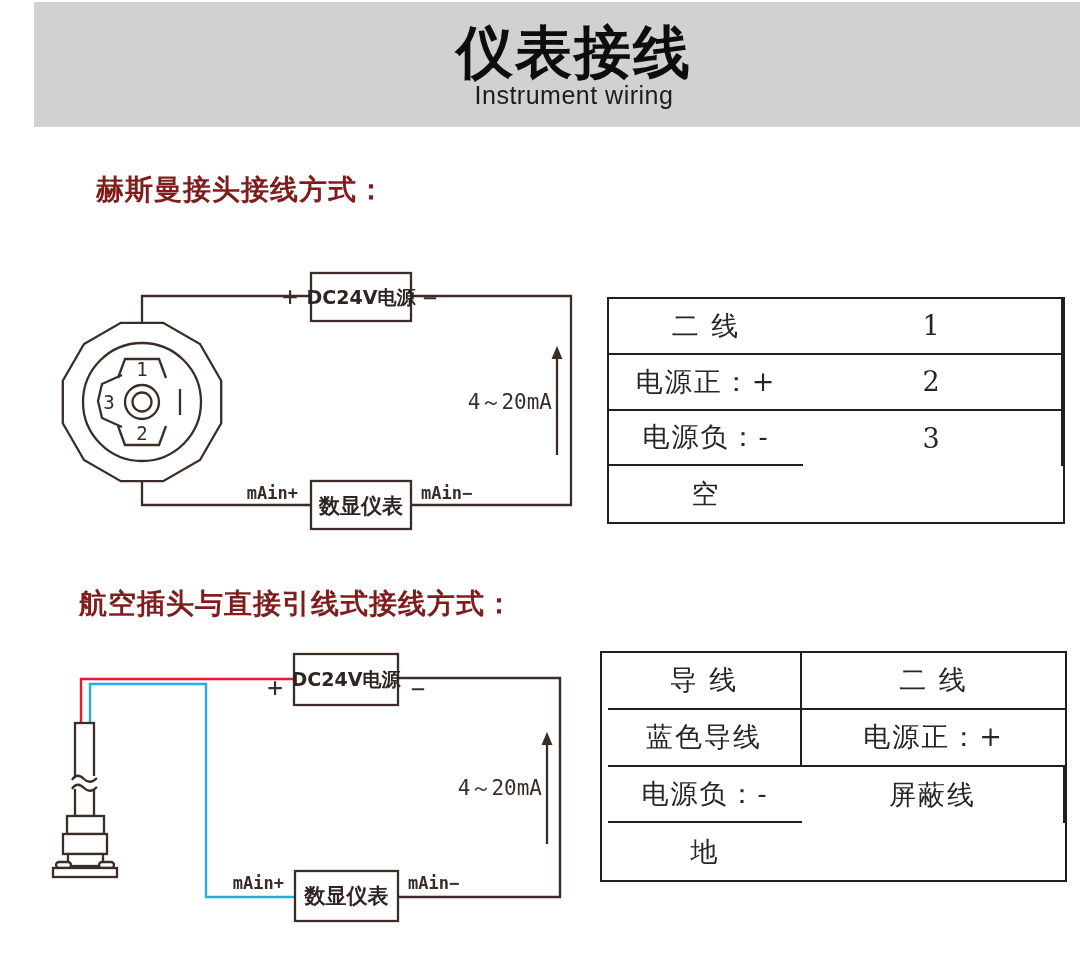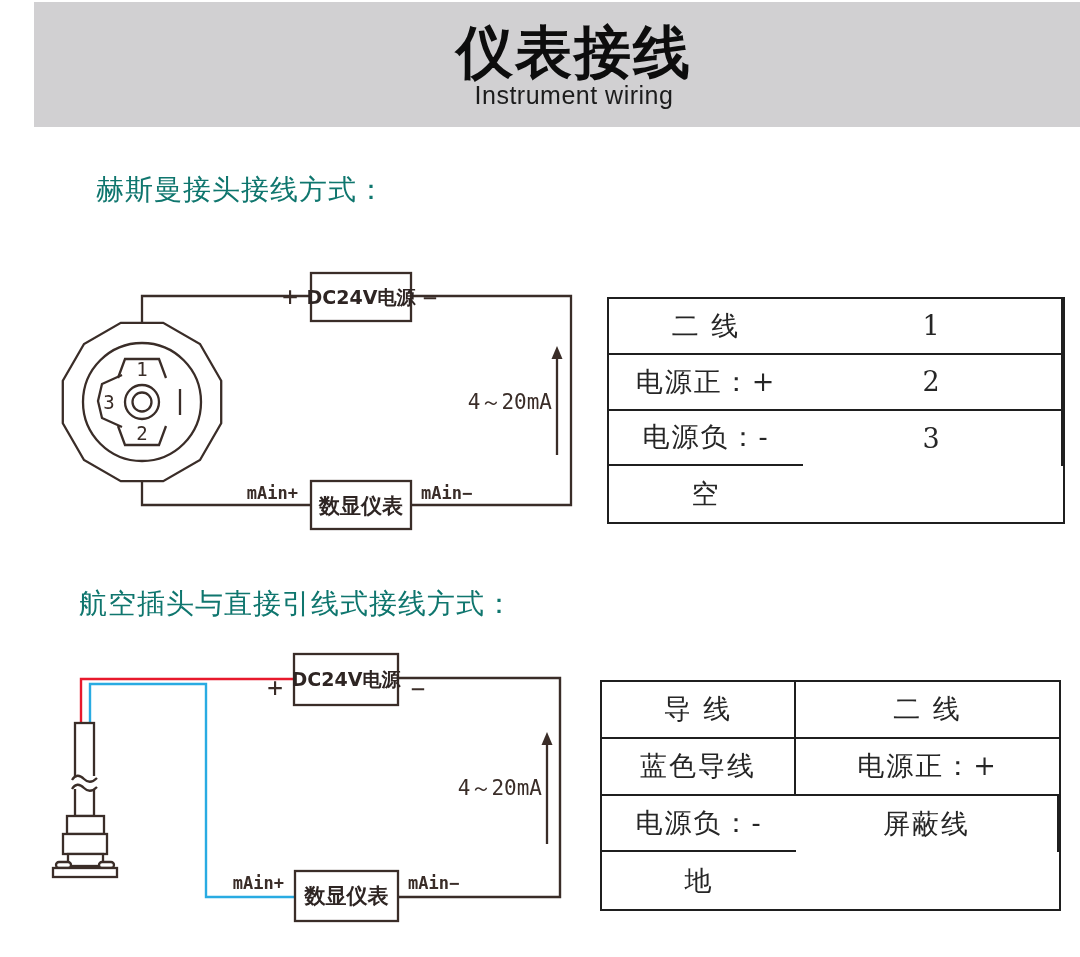--- a/index.html
+++ b/index.html
@@ -4,37 +4,37 @@
 <style>
   html,body{margin:0;padding:0;background:#ffffff;}
   .canvas{position:relative;width:1080px;height:957px;background:#ffffff;overflow:hidden;
           font-family:"Liberation Sans","DejaVu Sans",sans-serif;margin-left:34px;}
   
   .band{position:absolute;left:0;top:2px;width:1080px;height:125px;background:#d1d0d2;
         display:flex;flex-direction:column;align-items:center;justify-content:center;padding-top:4px;box-sizing:border-box;}
   .band h1{margin:0;font-size:57px;font-weight:700;color:#0d0d0d;letter-spacing:2px;line-height:1.05;}
   .band .sub{font-size:25px;color:#1c1c1c;letter-spacing:0.5px;margin-top:-2px;}
   
-  .sec-title{position:absolute;font-size:28px;font-weight:400;color:#0f766e;letter-spacing:1px;line-height:1;}
+  .sec-title{position:absolute;font-size:28px;font-weight:700;color:#7f1d1d;letter-spacing:1px;line-height:1;}
   #sec1-title{left:62px;top:176px;}
   #sec2-title{left:45px;top:590px;}
   
   svg{position:absolute;left:0;}
   svg text{font-family:"DejaVu Sans Mono","Liberation Mono",monospace;fill:#3a2d28;}
   .boxlabel{font-family:"DejaVu Sans","Liberation Sans",sans-serif;font-weight:600;fill:#2e2523;}
   
   .wtable{position:absolute;display:grid;border:2px solid #1f1f1f;background:#fff;
           font-family:"DejaVu Serif","Liberation Serif",serif;color:#262626;}
   .wtable .cell{display:flex;align-items:center;justify-content:center;
                 border-right:2px solid #1f1f1f;border-bottom:2px solid #1f1f1f;
                 font-size:27px;letter-spacing:2px;}
   .wtable .cell.last-col{border-right:none;}
   .wtable .cell.last-row{border-bottom:none;}
   #table1{left:573px;top:297px;width:454px;height:223px;grid-template-columns:194px 1fr;grid-template-rows:repeat(4,1fr);}
-  #table2{left:566px;top:680px;width:457px;height:227px;grid-template-columns:194px 1fr;grid-template-rows:repeat(4,1fr);}
+  #table2{left:566px;top:651px;width:457px;height:227px;grid-template-columns:194px 1fr;grid-template-rows:repeat(4,1fr);padding-left:6px;}
 </style>
 </head>
 <body>
 
 <div class="canvas">
 
   <div class="band">
     <h1>仪表接线</h1>
     <div class="sub">Instrument wiring</div>
   </div>

